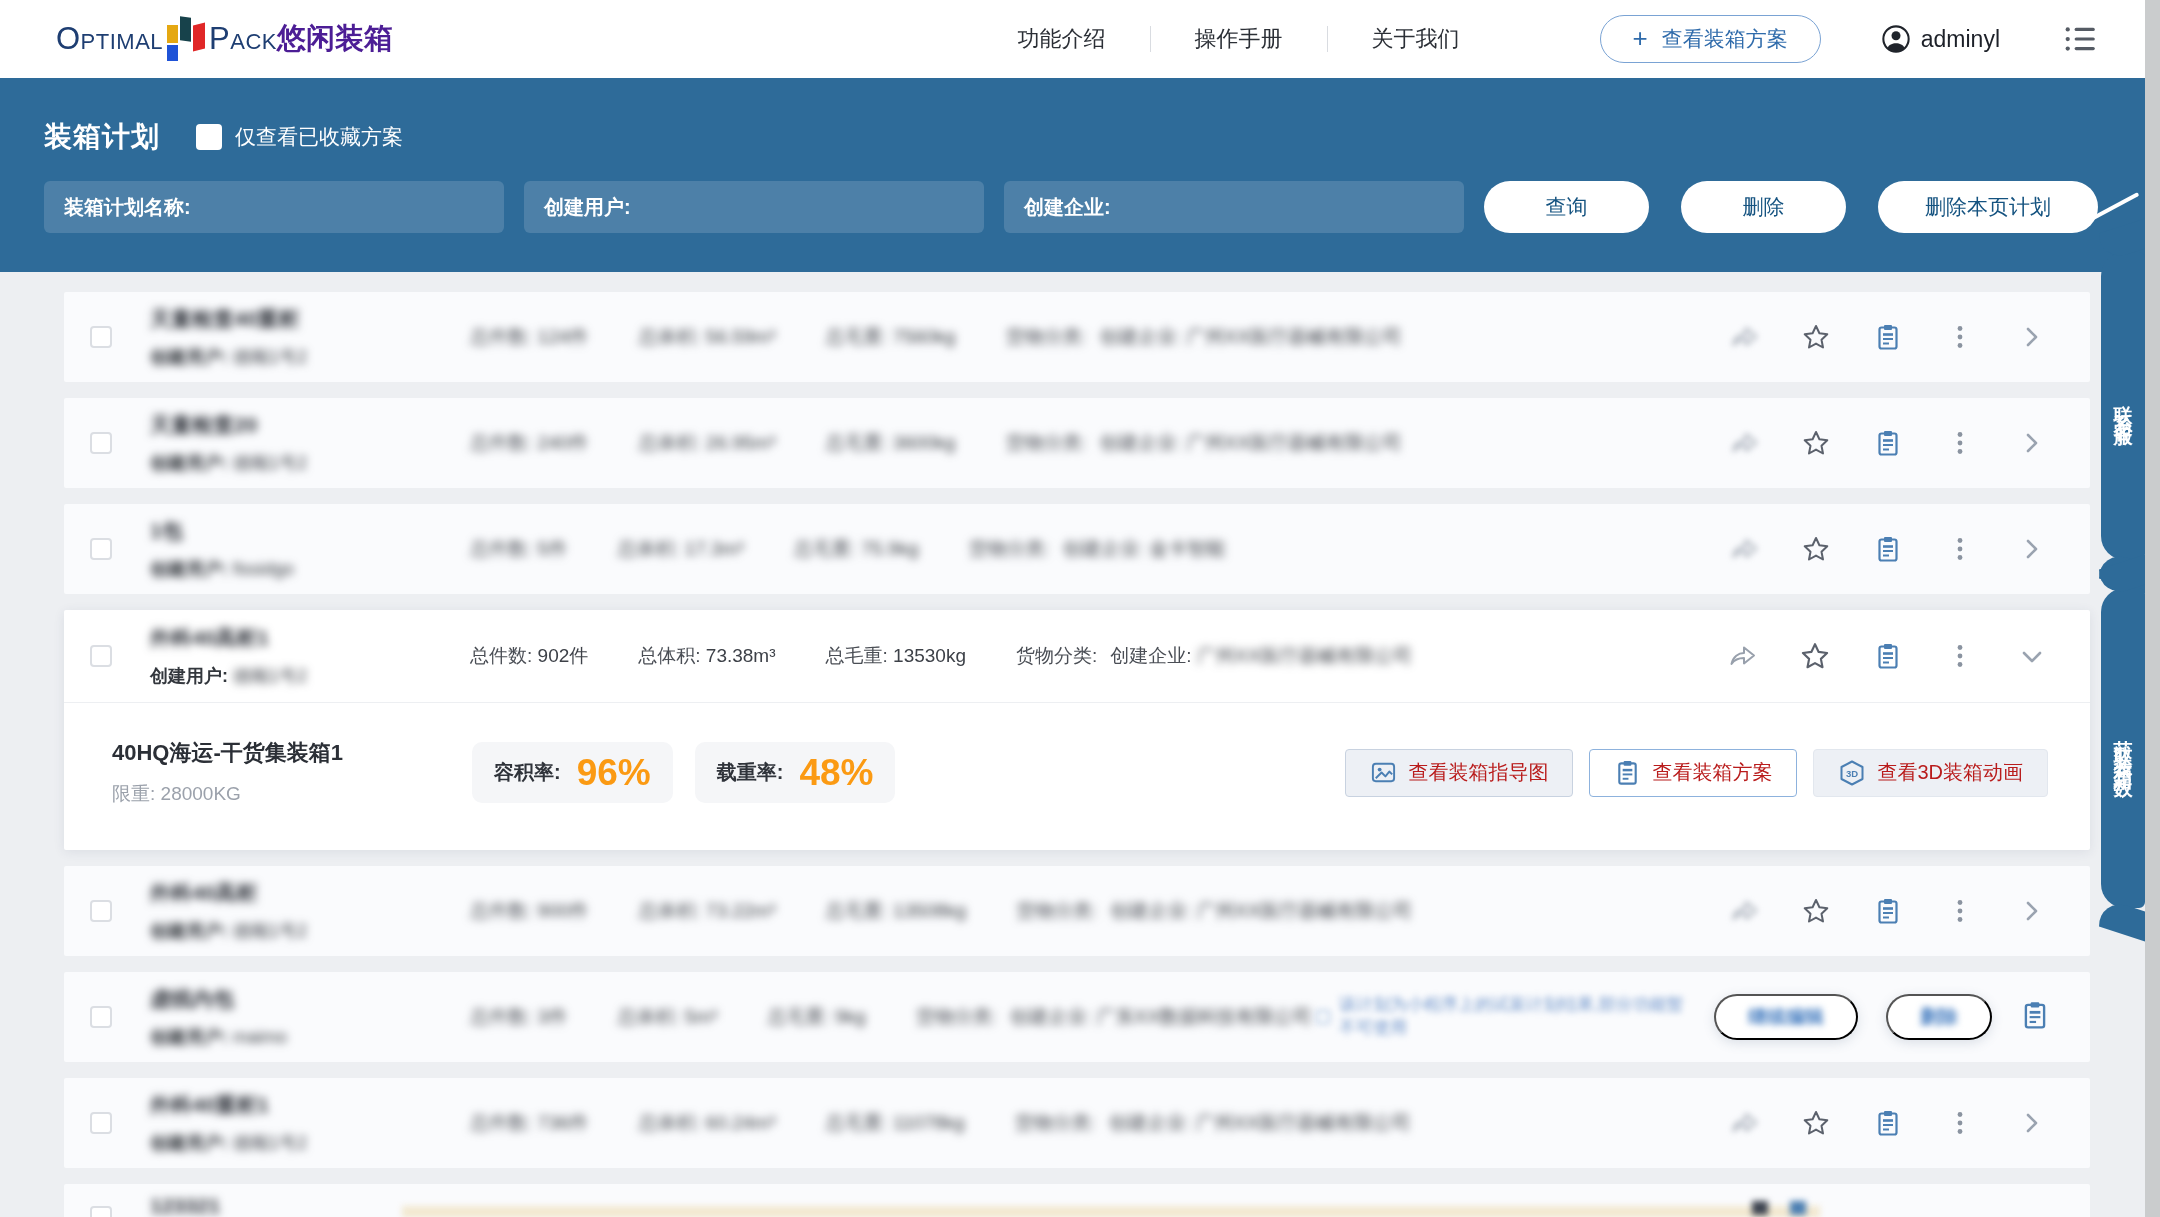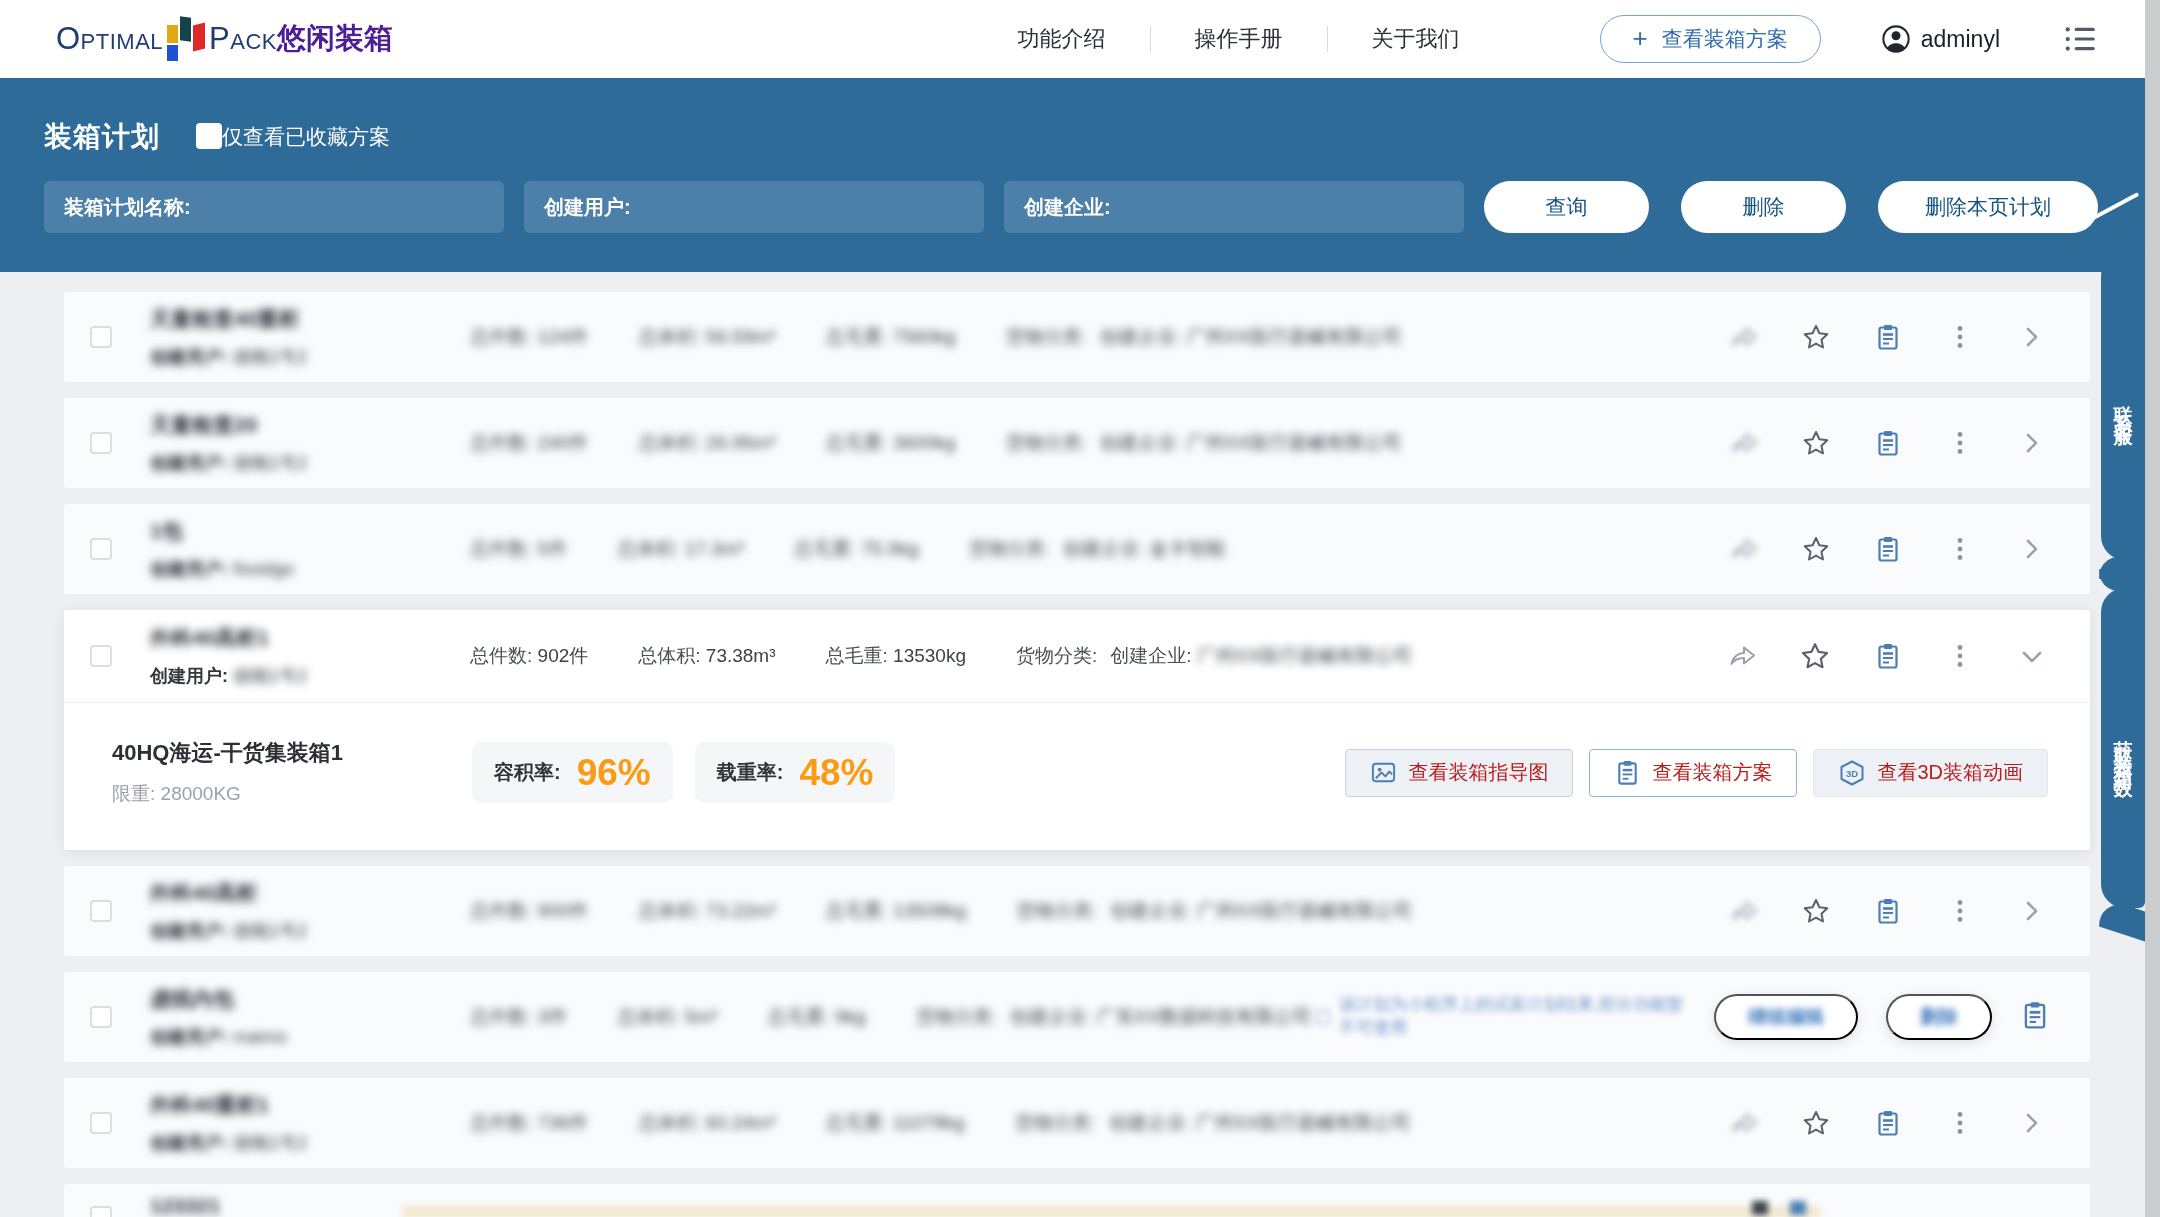--- a/index.html
+++ b/index.html
@@ -23,21 +23,21 @@
   .btn-create .plus{font-size:26px;line-height:1;margin-top:-2px}
   .user{display:flex;align-items:center;gap:10px;margin-left:60px;cursor:pointer}
   .user svg{color:#20242b}
   .user-name{font-size:23px;color:#1d2129}
   .menu-ic{margin-left:64px;cursor:pointer;color:#555b64;display:flex}
 
   
   .panel{position:absolute;top:78px;left:0;width:2160px;height:194px;background:#2e6b99;padding:40px 0 0 44px;z-index:4}
   .panel-top{display:flex;align-items:center;gap:36px;color:#fff}
   .panel-title{font-size:28px;font-weight:700;letter-spacing:1px}
-  .fav{display:flex;font-size:21px;cursor:pointer}
+  .fav{display:flex;align-items:center;gap:13px;font-size:21px;cursor:pointer}
   .fav-cb{width:26px;height:26px;background:#fff;border-radius:4px;flex:none}
   .panel-row{display:flex;align-items:flex-start;margin-top:25px}
   .f-input{width:460px;height:52px;background:#4d80a8;border-radius:6px;display:flex;align-items:center;padding:0 20px;color:#fff;font-size:20px;font-weight:700;margin-right:20px;cursor:text}
   .btn-w{height:52px;border:none;border-radius:26px;background:#fff;color:#155380;font-size:21px;font-weight:400;display:flex;align-items:center;justify-content:center;margin-right:32px;cursor:pointer}
   .bw-s{width:165px}.bw-d{width:165px}.bw-dp{width:220px;margin-right:0}
 
   
   .list{position:absolute;top:272px;left:0;right:15px;bottom:0;padding:20px 55px 0 64px;display:flex;flex-direction:column;gap:16px;overflow:hidden}
   .prow{background:#fafbfd;display:flex;align-items:center;height:90px;flex:none;position:relative;border-radius:2px}
   .cb{width:22px;height:22px;border:2px solid #dbdee3;border-radius:4px;background:#fff;margin-left:26px;flex:none;cursor:pointer}

